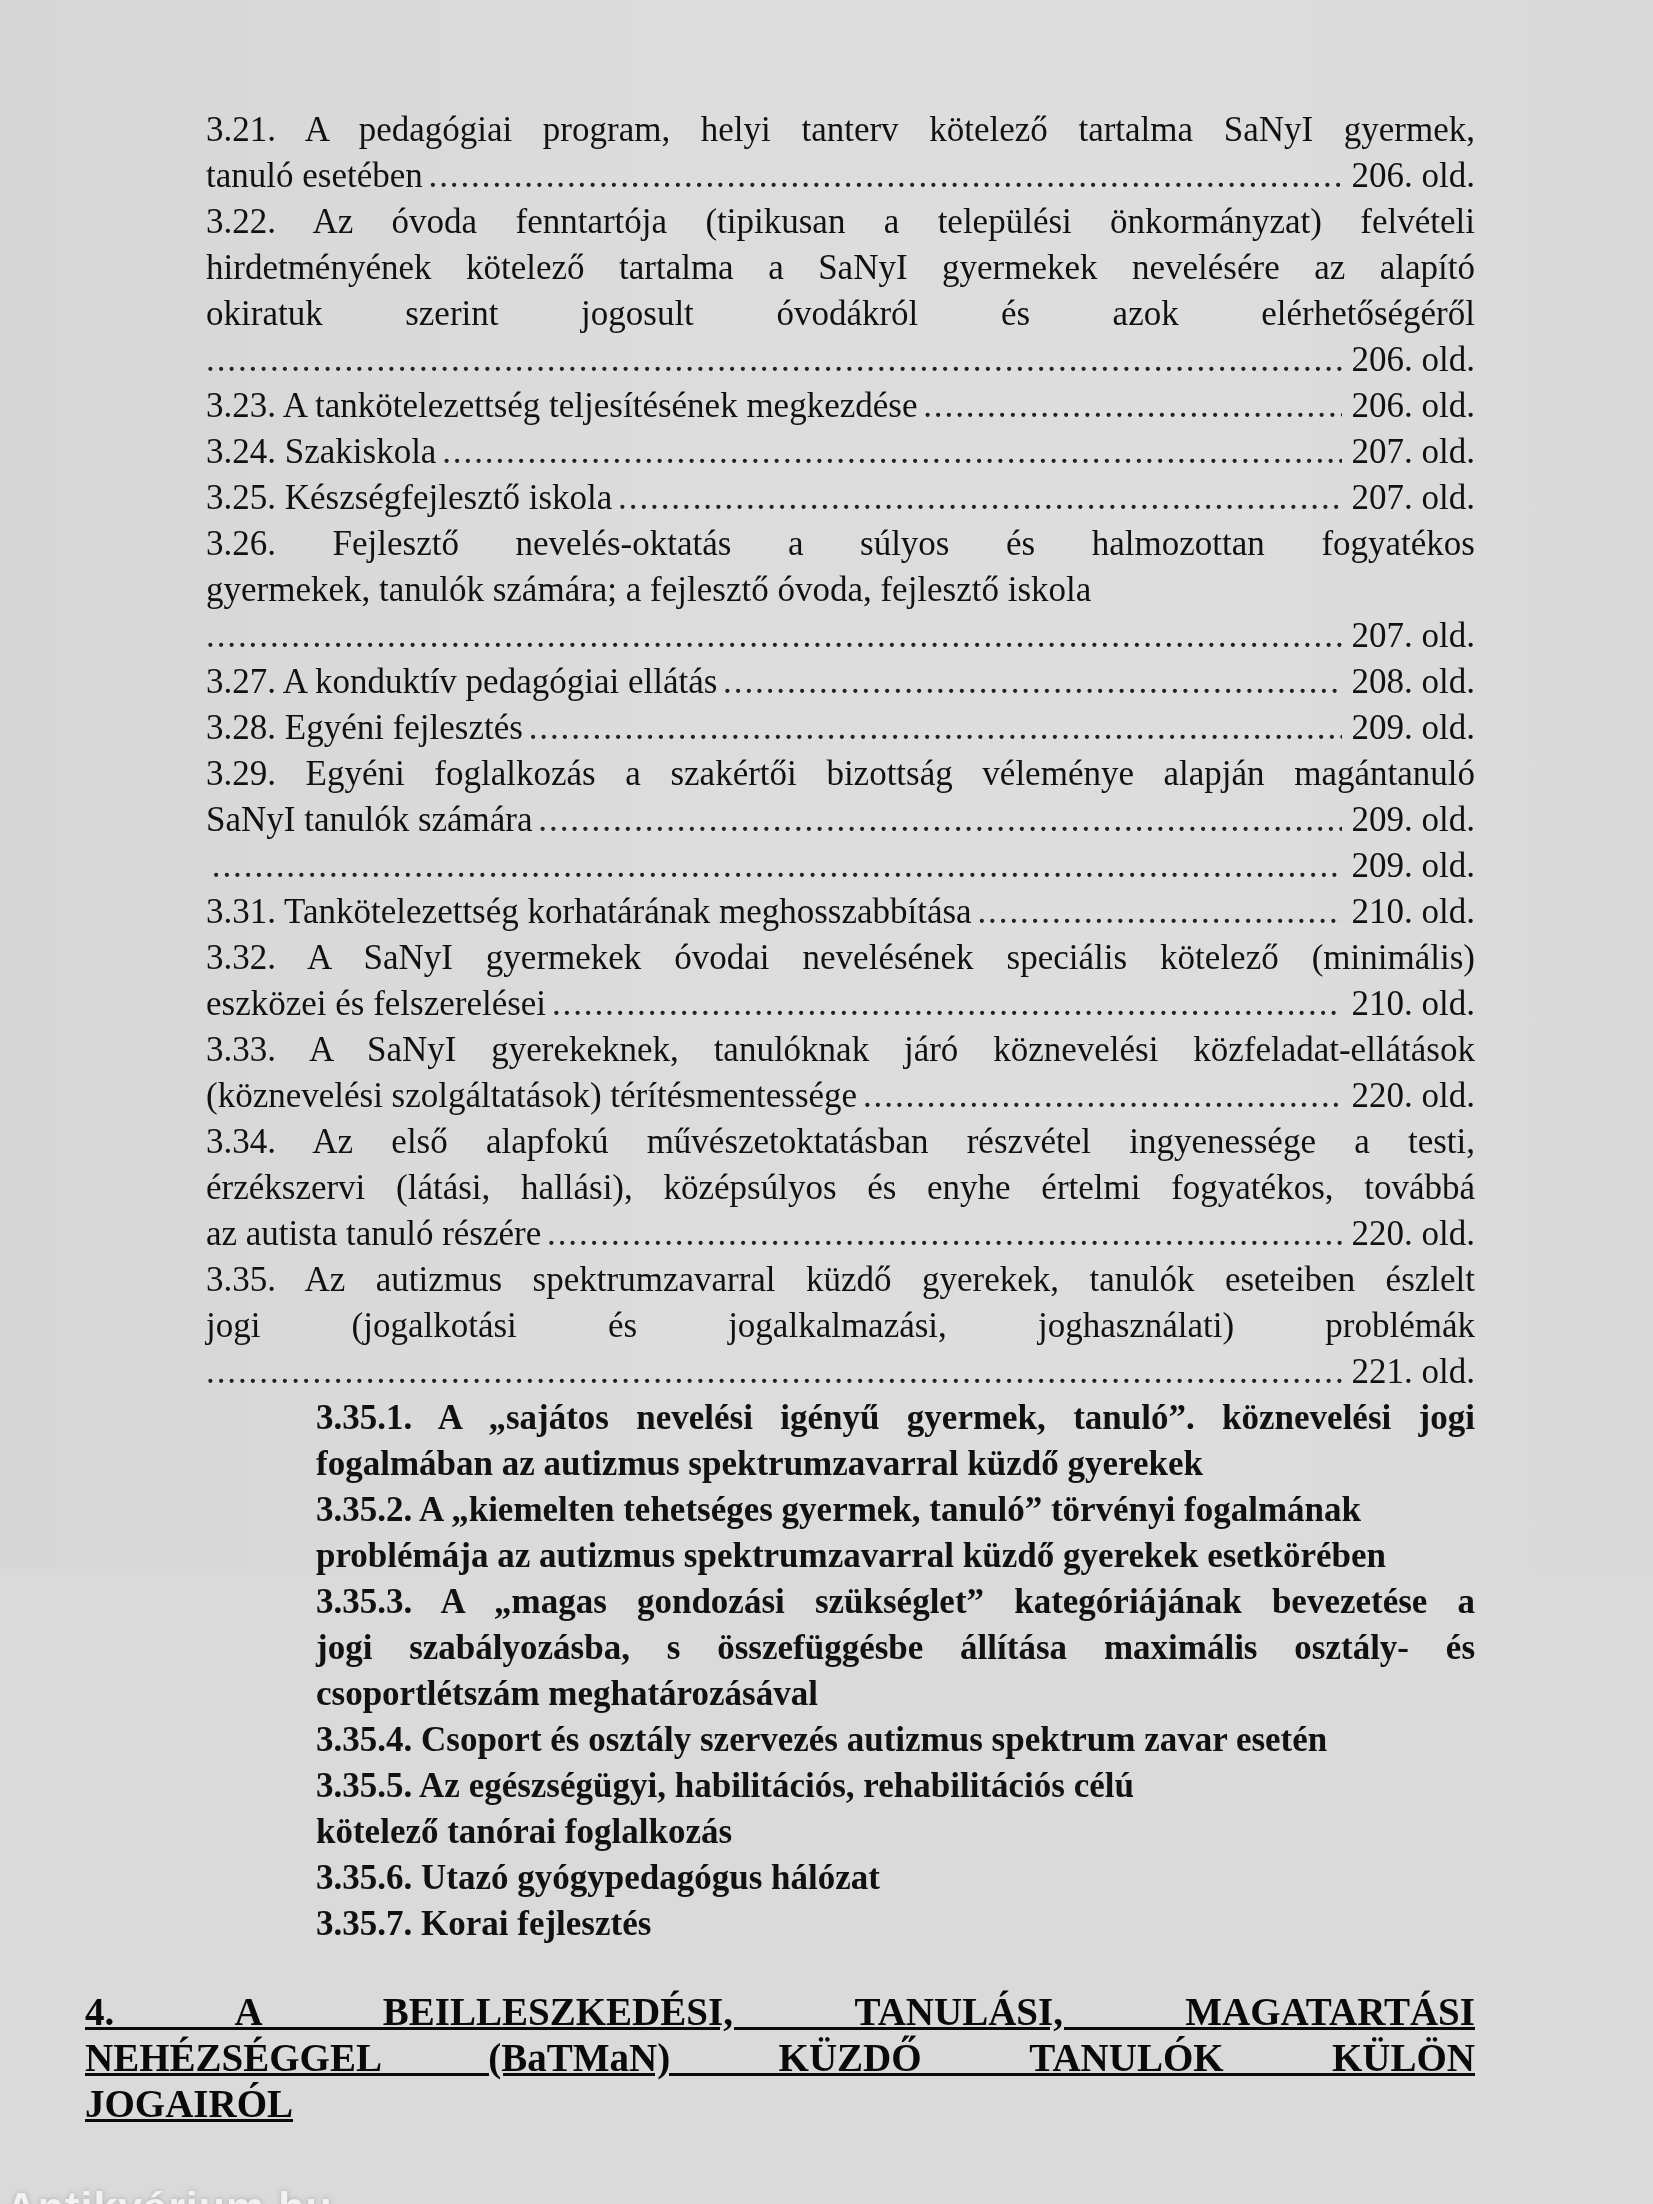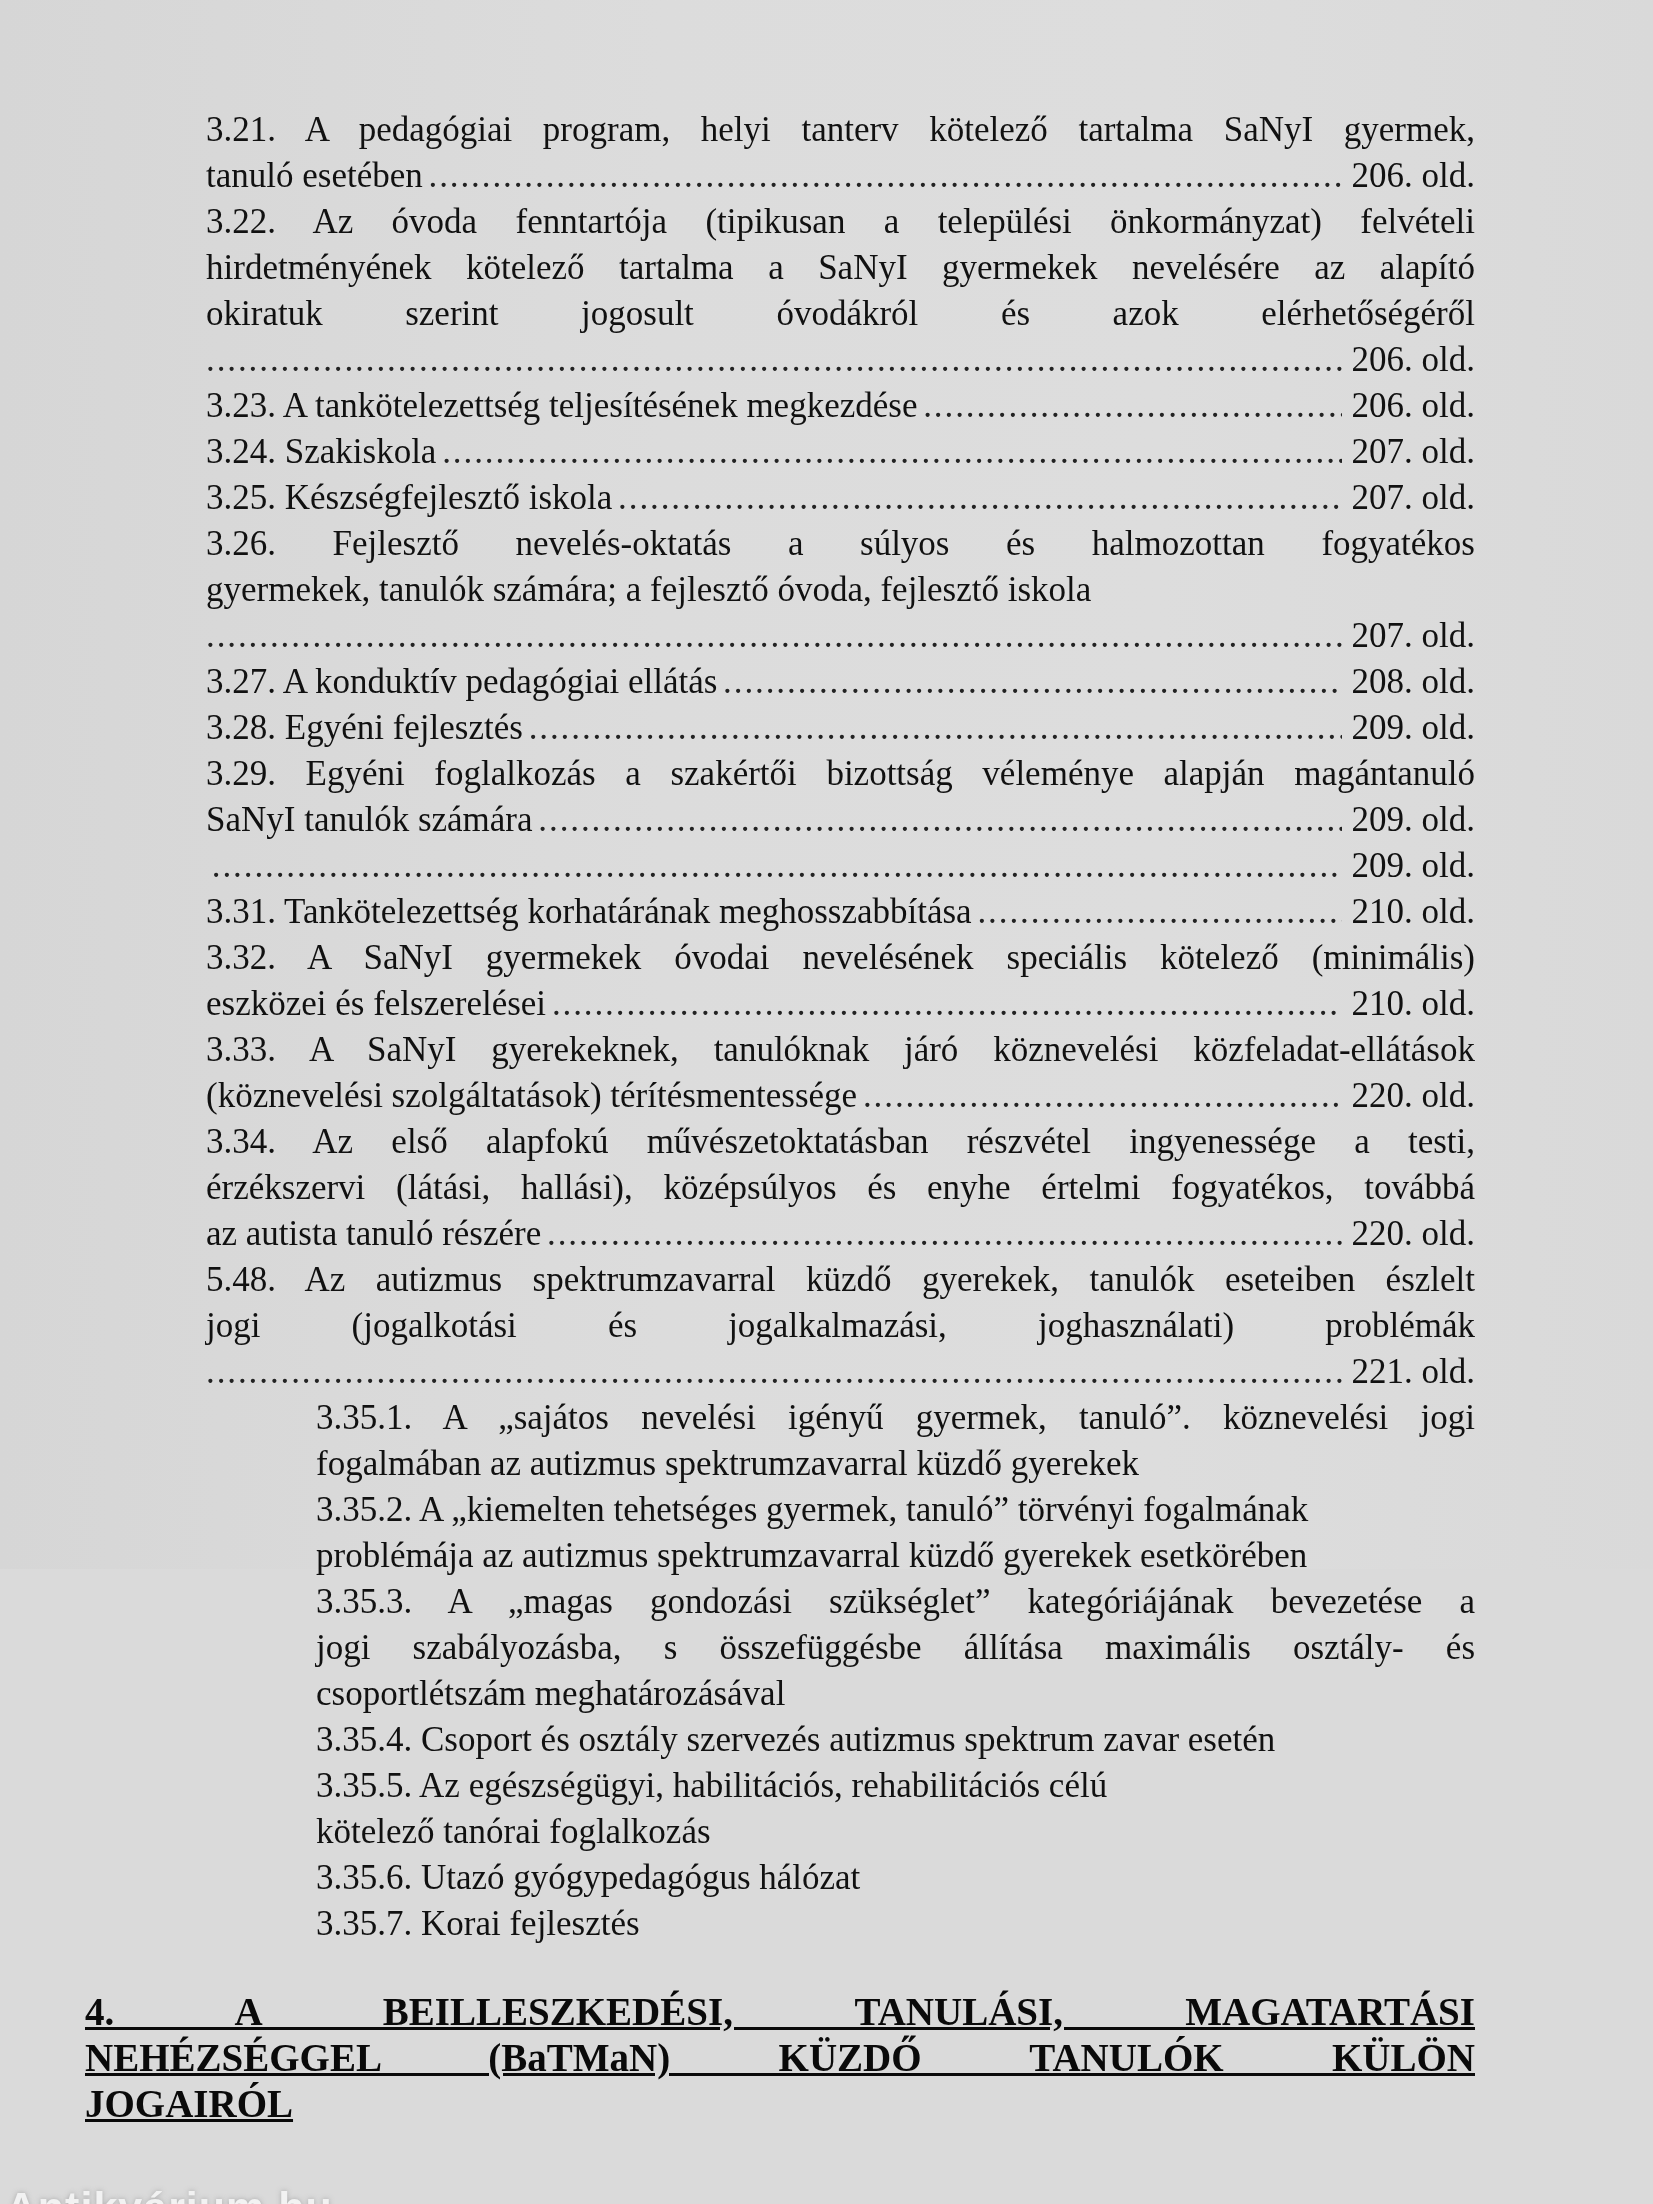--- a/index.html
+++ b/index.html
@@ -24,20 +24,21 @@
   .line.justify { text-align: justify; text-align-last: justify; display: block; }
   .line .text { flex: 0 0 auto; }
   .line .dots {
     flex: 1 1 auto; overflow: hidden; white-space: nowrap; margin: 0 5.8px;
     letter-spacing: 1.9px; color: #222;
   }
   .line .page-ref { flex: 0 0 auto; margin-left: 4px; }
   .line.dots-only .dots { margin-left: 0; }
   .sub {
     padding-left: 110px;
+    font-weight: bold;
   }
   .sub .line.justify { text-align: justify; text-align-last: justify; }
   .heading {
     position: absolute; left: 85px; top: 1989px; width: 1390px;
     font-family: "Liberation Serif", "DejaVu Serif", serif;
     font-weight: bold; font-size: 39px; line-height: 46px; color: #0a0a0a; text-decoration: underline;
   }
   .heading .hline { display: block; text-align: justify; text-align-last: justify; white-space: nowrap; }
   .heading .hline.last { text-align-last: left; }
   .watermark {
@@ -171,21 +172,21 @@
       <div class="line justify">3.34. Az első alapfokú művészetoktatásban részvétel ingyenessége a testi,</div>
       <div class="line justify">érzékszervi (látási, hallási), középsúlyos és enyhe értelmi fogyatékos, továbbá</div>
       <div class="line">
         <span class="text">az autista tanuló részére</span>
         <span class="dots">.....................................................................................................................................................................................................................................................................................................................</span>
         <span class="page-ref">220. old.</span>
       </div>
     </div>
 
     <div class="toc-entry">
-      <div class="line justify">5.48. Az autizmus spektrumzavarral küzdő gyerekek, tanulók eseteiben észlelt</div>
+      <div class="line justify">3.35. Az autizmus spektrumzavarral küzdő gyerekek, tanulók eseteiben észlelt</div>
       <div class="line justify">jogi (jogalkotási és jogalkalmazási, joghasználati) problémák</div>
       <div class="line dots-only">
         <span class="dots">.....................................................................................................................................................................................................................................................................................................................</span>
         <span class="page-ref">221. old.</span>
       </div>
     </div>
 
     <div class="sub">
       <div class="toc-subentry">
         <div class="line justify">3.35.1. A „sajátos nevelési igényű gyermek, tanuló”. köznevelési jogi</div>

